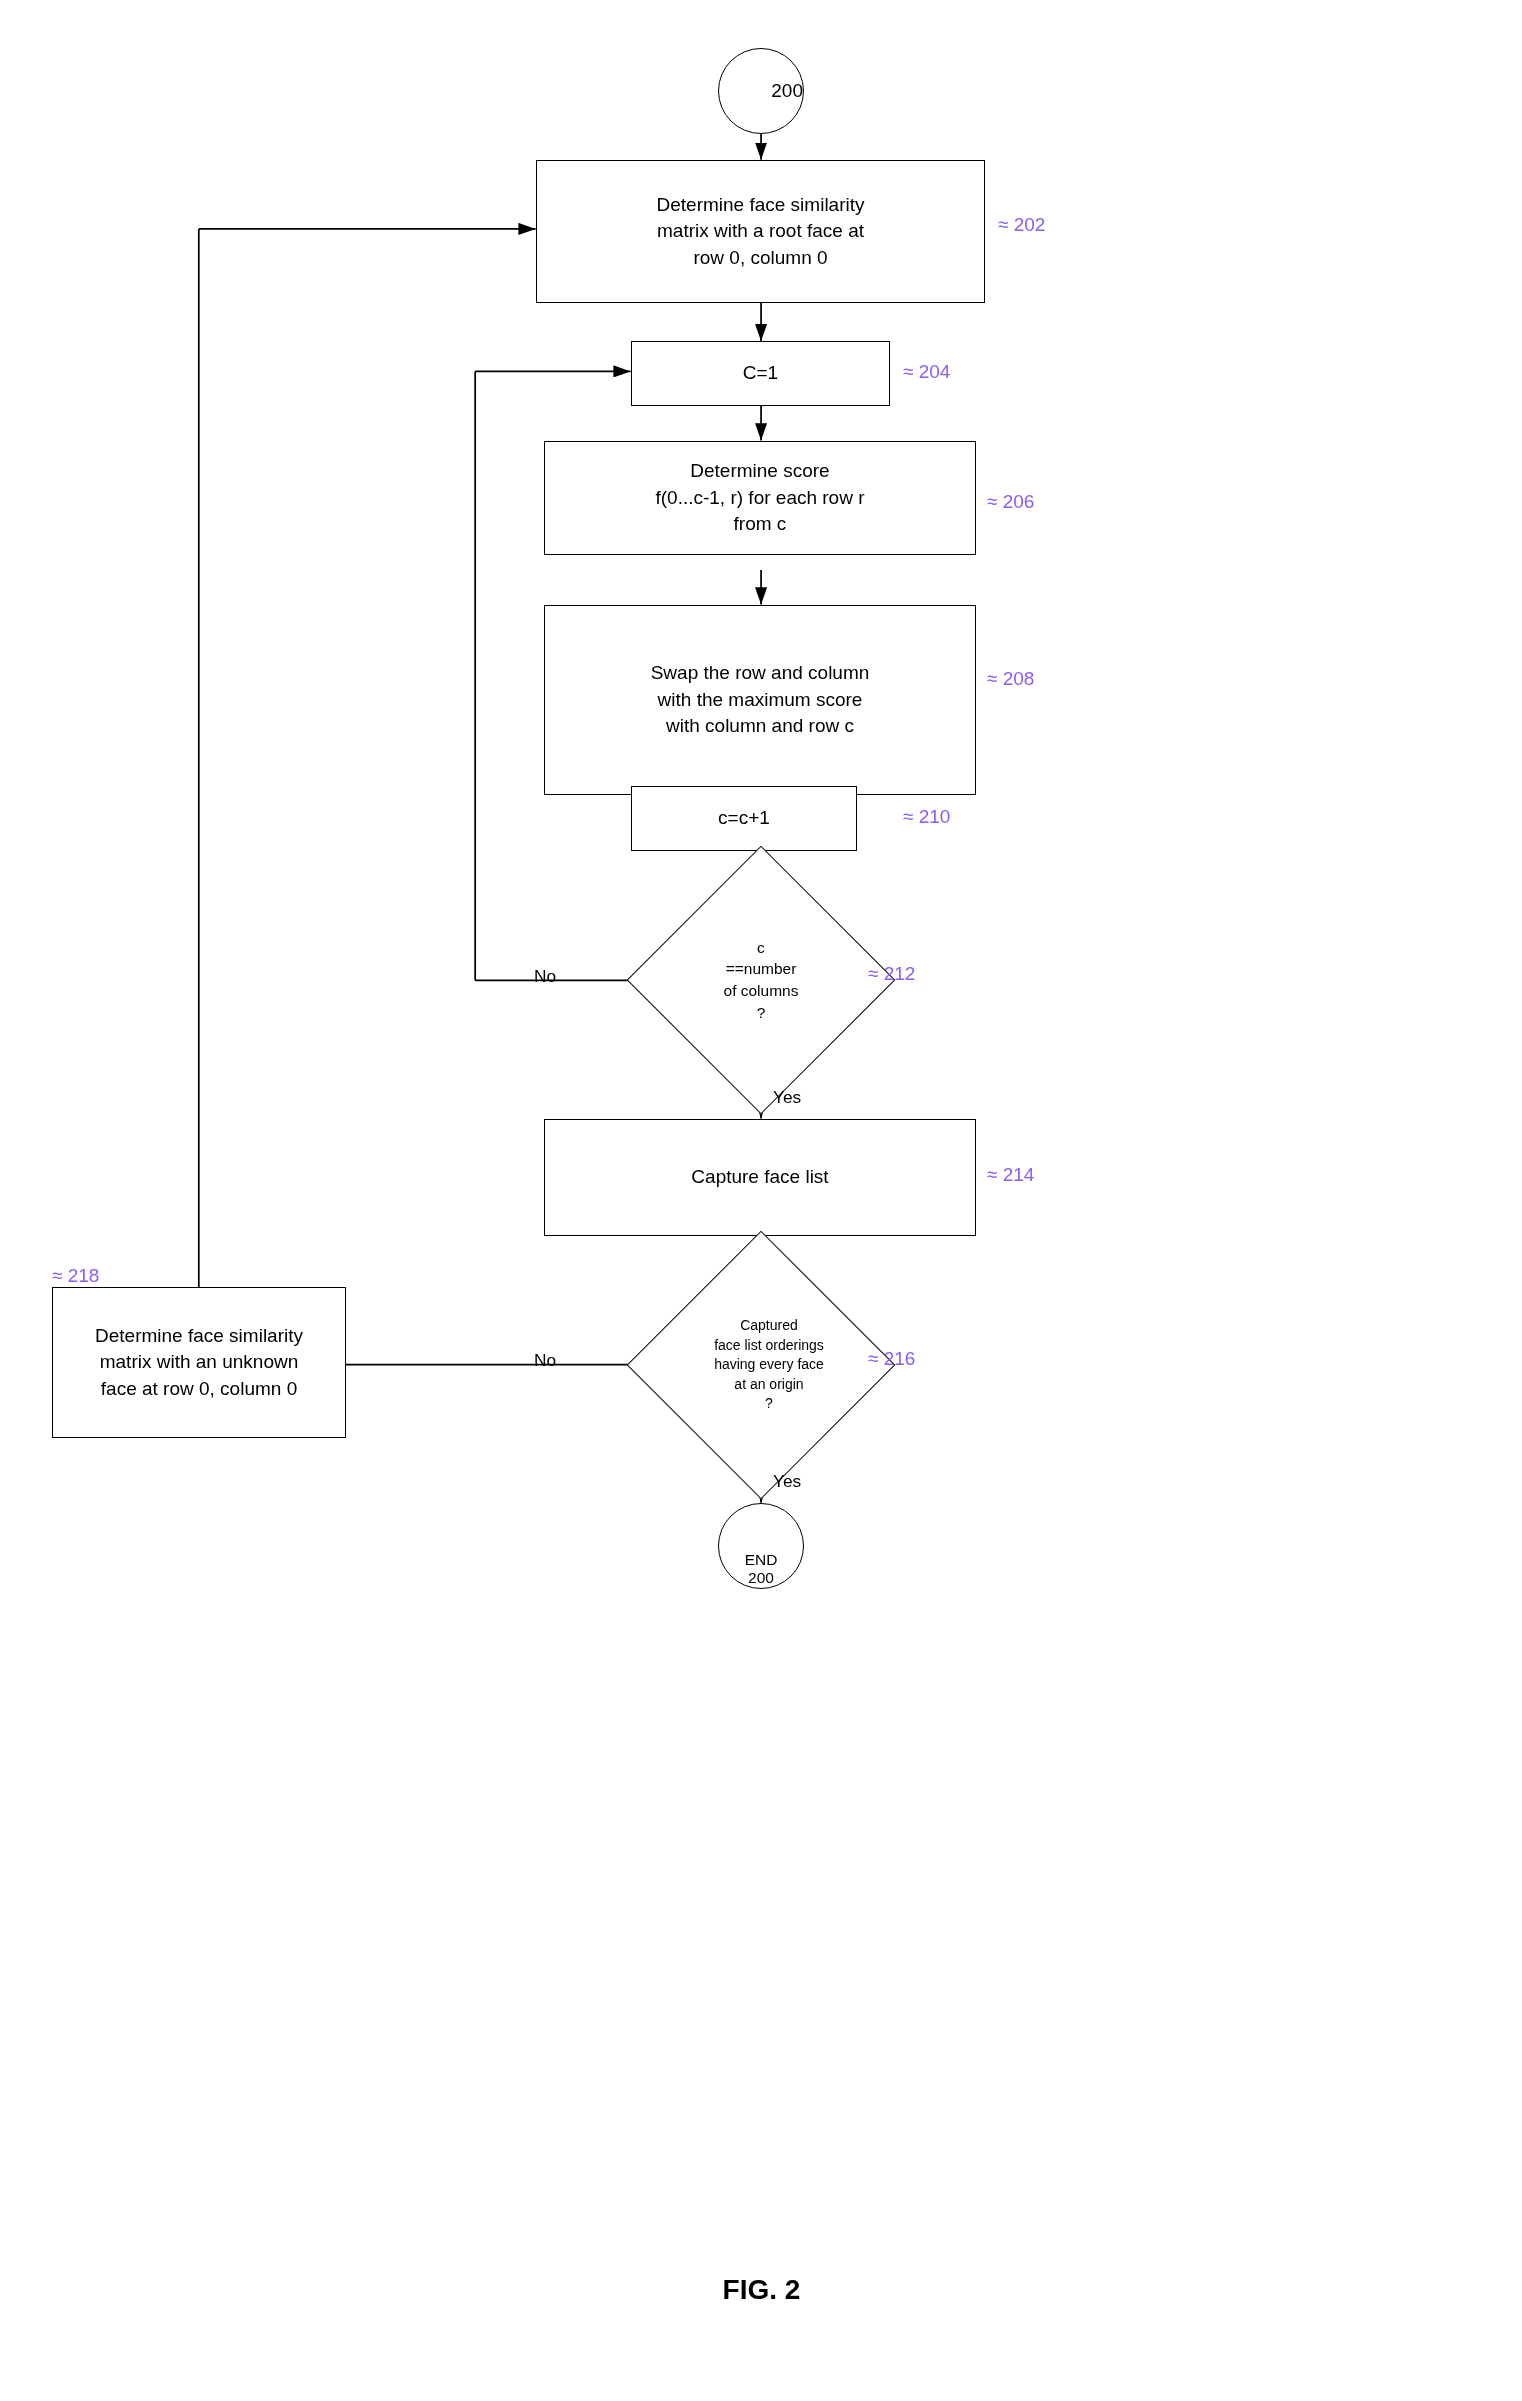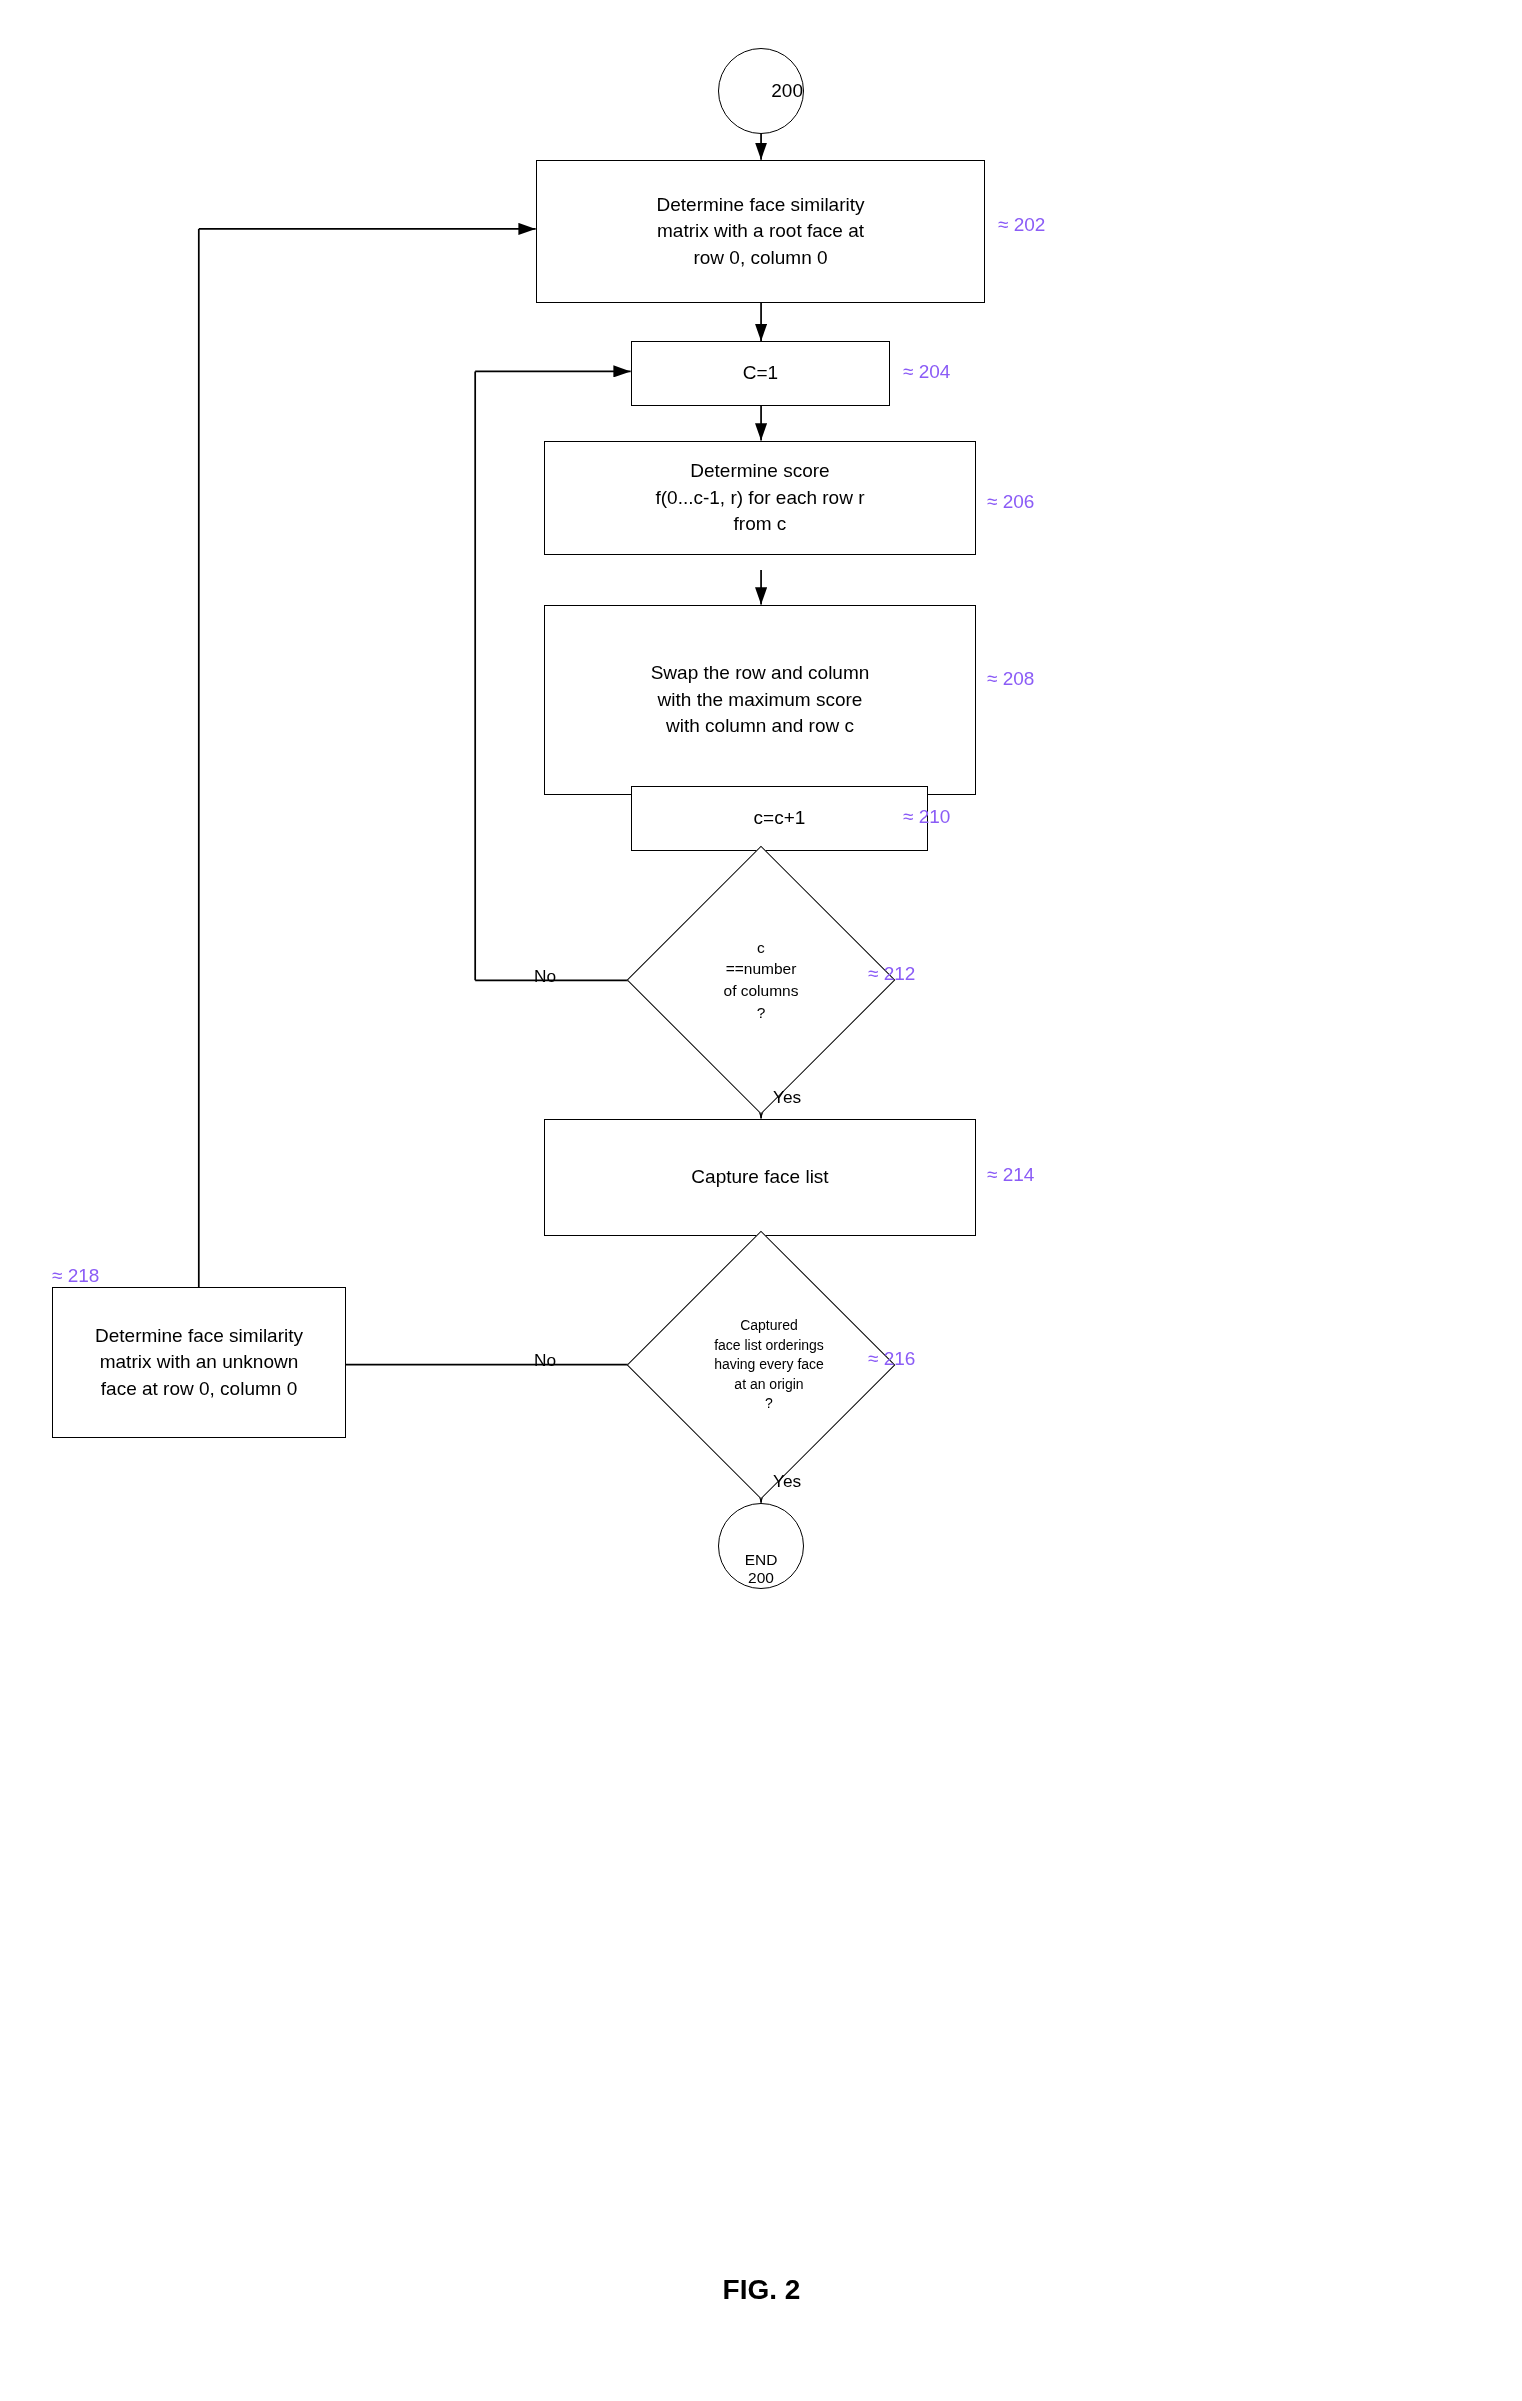--- a/index.html
+++ b/index.html
@@ -164,21 +164,21 @@
 
   <div class="flow-rect" style="left:544px; top:605px; width:432px; height:190px;">
     <span style="white-space:pre-line;">Swap the row and column
 with the maximum score
 with column and row c</span>
   </div>
   <div class="label-ref" style="left:987px; top:668px;">
     ≈ 208
   </div>
 
-  <div class="flow-rect" style="left:631px; top:786px; width:297px; height:65px;">
+  <div class="flow-rect" style="left:631px; top:786px; width:226px; height:65px;">
     <span>c=c+1</span>
   </div>
   <div class="label-ref" style="left:903px; top:806px;">
     ≈ 210
   </div>
 
   <div class="flow-diamond" style="left:666px; top:885px; width:190px; height:190px;">
     <div class="flow-diamond-inner"></div>
     <div class="flow-diamond-text" style="white-space:pre-line; font-size:15.5px;">c
 ==number

